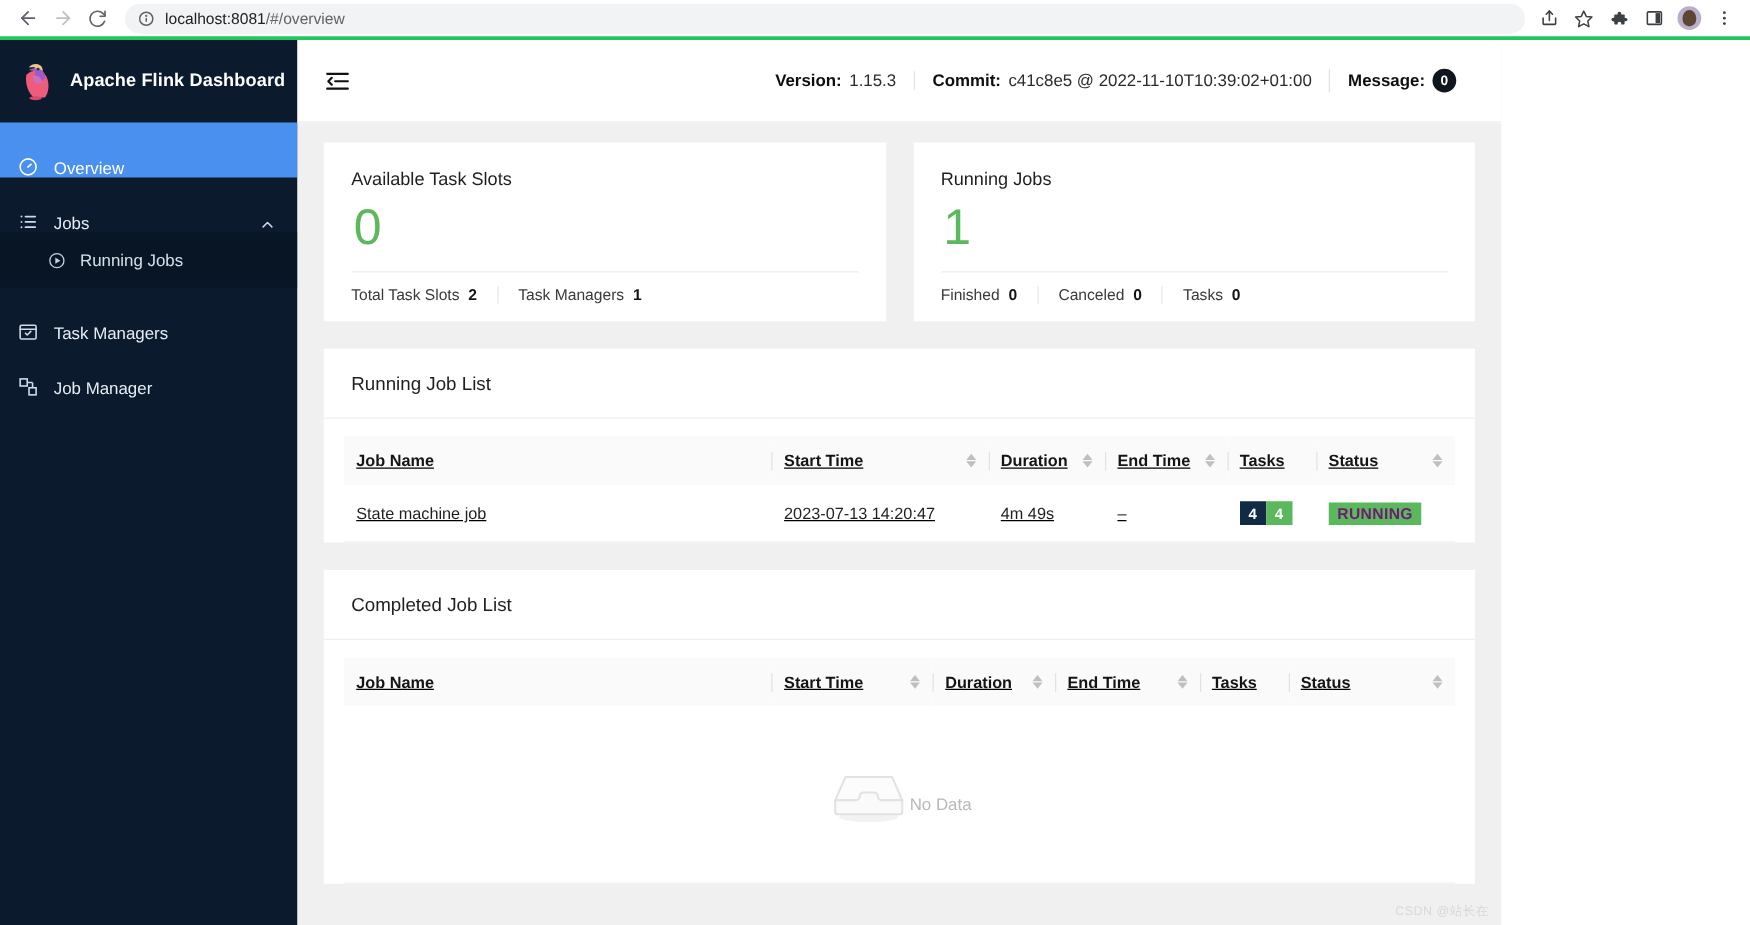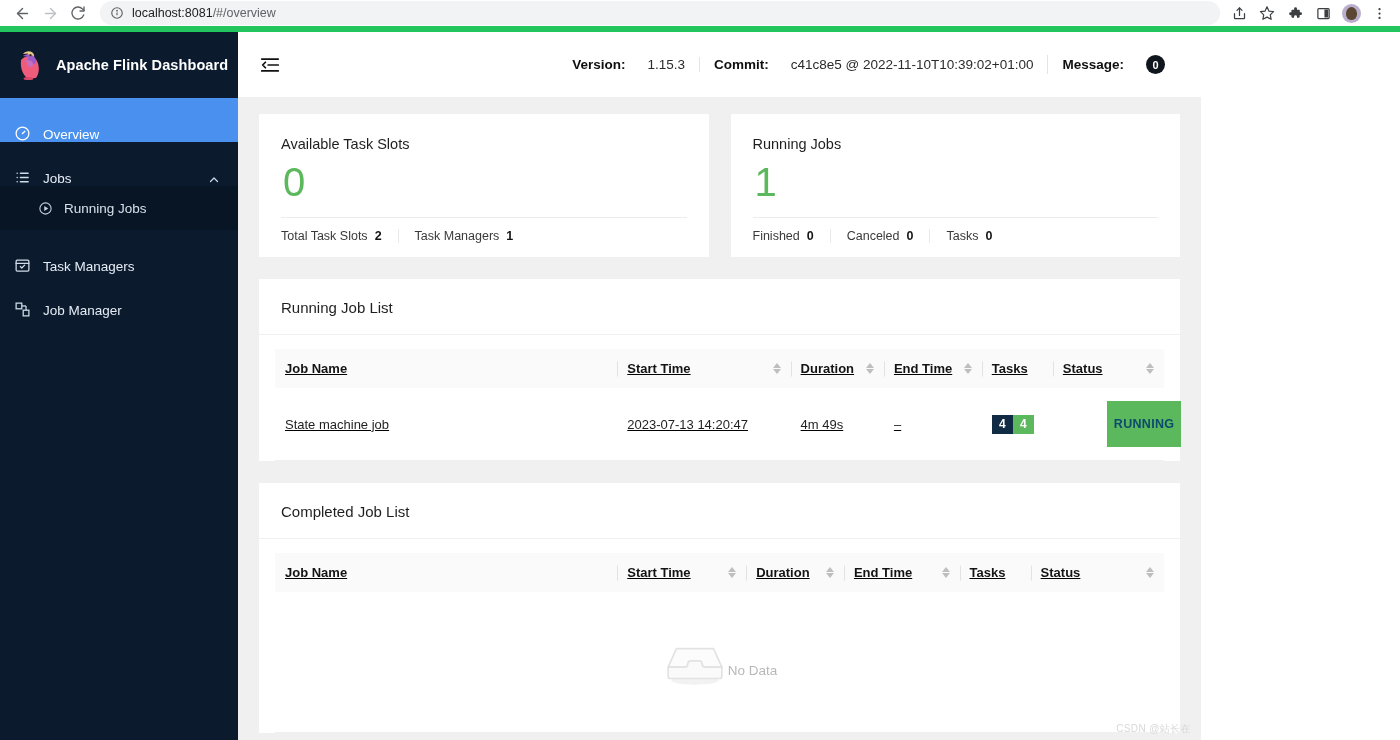--- a/index.html
+++ b/index.html
@@ -9,21 +9,21 @@
     background: #ffffff;
     overflow: hidden;
   }
 
   
   .browser-bar {
     height: 32px; width: 1400px;
     background: #ffffff;
     display: flex; align-items: center;
     padding: 0 8px;
-    border-bottom: 6px solid #22c55e;
+    border-bottom: 3px solid #22c55e;
   }
   .nav-btn {
     width: 28px; height: 28px;
     display: flex; align-items: center; justify-content: center;
     color: #5f6368; flex: 0 0 auto;
   }
   .nav-btn.disabled { color: #bdc1c6; }
   .omnibox {
     flex: 1 1 auto;
     height: 24px;
@@ -136,21 +136,21 @@
   .fold-btn {
     width: 36px; height: 36px;
     display: flex; align-items: center; justify-content: center;
     color: #111; cursor: pointer;
   }
   .topbar-right {
     margin-left: auto;
     display: flex; align-items: center;
     font-size: 13.5px; color: #1c1c1c;
   }
-  .meta-group { display: flex; align-items: center; gap: 22px; padding: 0 14px; }
+  .meta-group { display: flex; align-items: center; gap: 6px; padding: 0 14px; }
   .meta-group + .meta-group { border-left: 1px solid #e4e4e4; }
   .meta-key { font-weight: bold; color: #0f0f0f; }
   .meta-val { color: #2b2b2b; }
   .msg-badge {
     width: 19px; height: 19px; border-radius: 50%;
     background: #10161d; color: #fff;
     font-size: 11px; font-weight: bold;
     display: flex; align-items: center; justify-content: center;
   }
 
@@ -228,25 +228,24 @@
   .tb {
     min-width: 21px; height: 19px;
     display: inline-flex; align-items: center; justify-content: center;
     font-size: 12px; font-weight: bold; color: #ffffff;
     padding: 0 5px;
   }
   .tb.dark { background: #112b44; }
   .tb.green { background: #5cb85c; }
   .status-badge {
     display: inline-block;
-    background: #5cb85c; color: #0c4a6e;
+    background: #5cb85c; color: #701a75;
     font-size: 12.5px; font-weight: bold;
-    padding: 16px 7px;
+    padding: 2px 7px;
     letter-spacing: .3px;
-    margin-left: 44px;
   }
 
   
   .empty {
     display: flex; flex-direction: row;
     align-items: center; justify-content: center;
     padding: 46px 0 40px 0;
   }
   .empty-label { font-size: 13.5px; color: #b8b8b8; margin-top: 10px; }
   .empty-rule { border-bottom: 1px solid #f0f0f0; margin: 0 0 0 0; }

